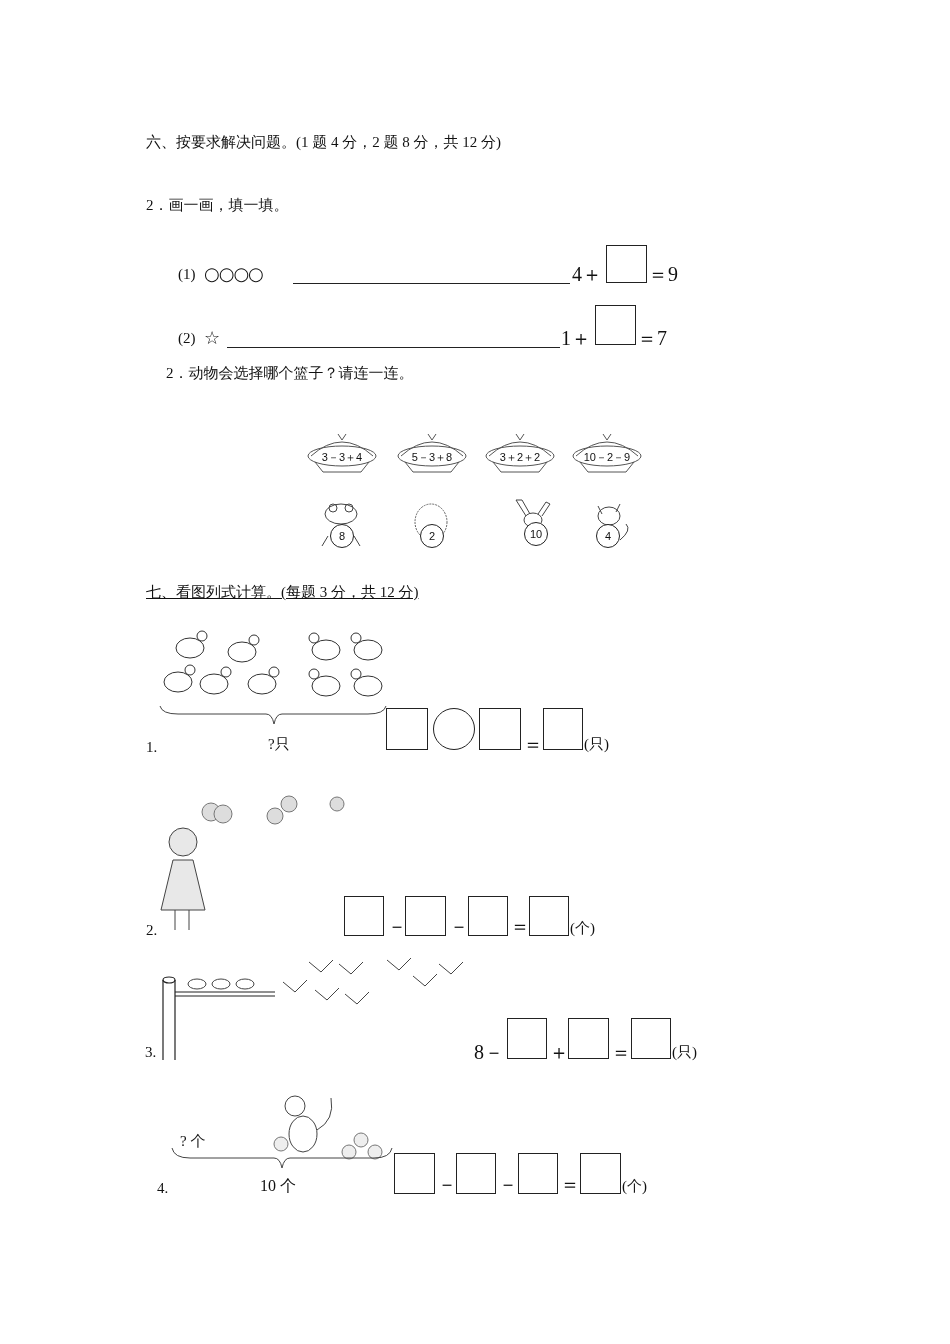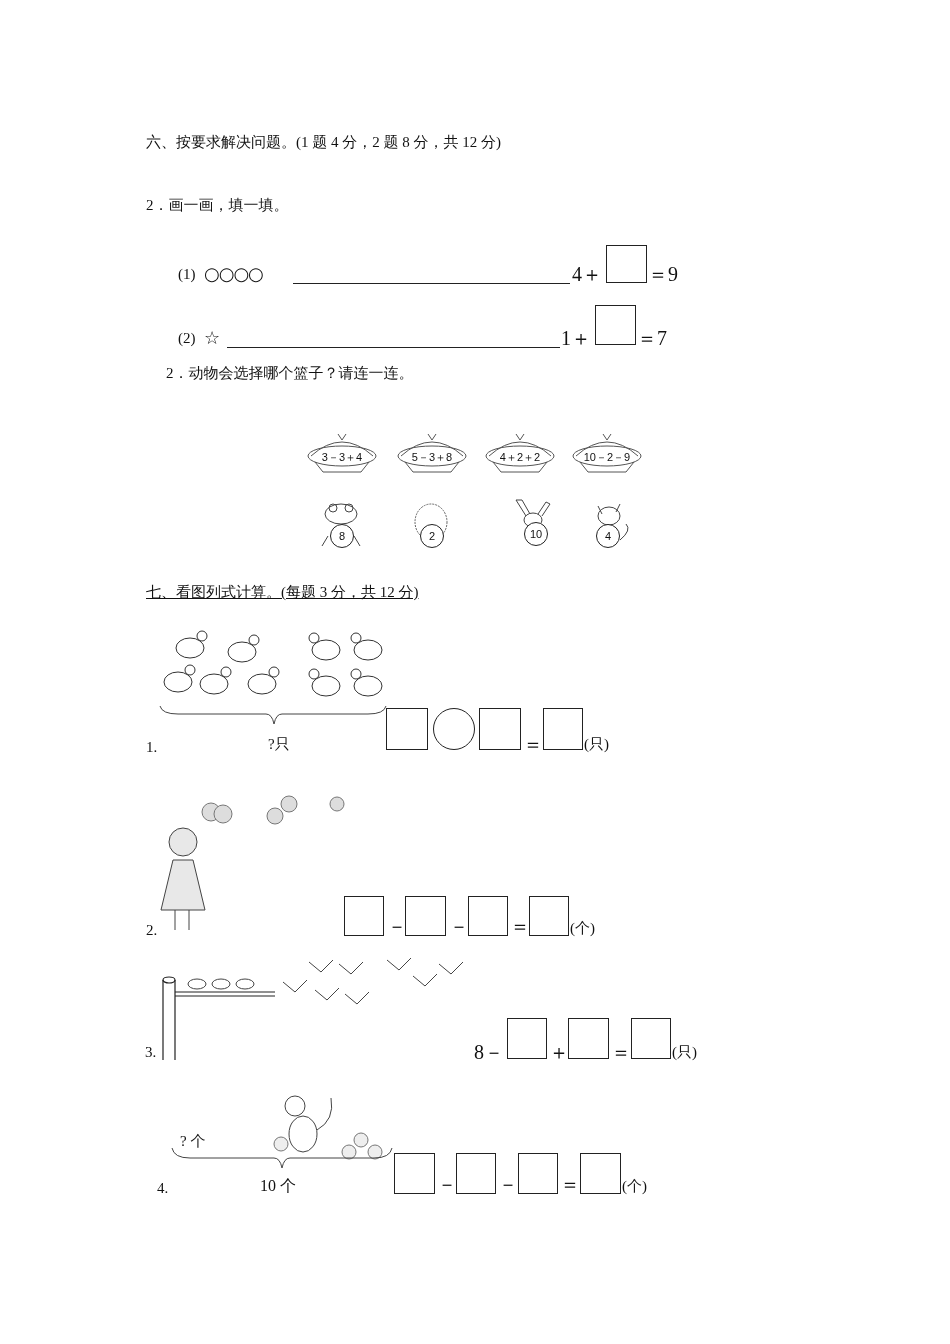--- a/index.html
+++ b/index.html
@@ -58,21 +58,21 @@
     </svg>
   <div class="eq">5－3＋8</div>
 </div>
 <div class="basket" style="left:483px;top:428px;">
   <svg width="74" height="46">
       <ellipse cx="37" cy="28" rx="34" ry="10" fill="none" stroke="#555" stroke-width="1"></ellipse>
       <path d="M6 28 Q37 0 68 28" fill="none" stroke="#555"></path>
       <path d="M10 34 L18 44 L56 44 L64 34" fill="none" stroke="#555"></path>
       <path d="M33 6 L37 12 L41 6" fill="none" stroke="#555"></path>
     </svg>
-  <div class="eq">4＋2＋2</div>
+  <div class="eq">3＋2＋2</div>
 </div>
 <div class="basket" style="left:570px;top:428px;">
   <svg width="74" height="46">
       <ellipse cx="37" cy="28" rx="34" ry="10" fill="none" stroke="#555" stroke-width="1"></ellipse>
       <path d="M6 28 Q37 0 68 28" fill="none" stroke="#555"></path>
       <path d="M10 34 L18 44 L56 44 L64 34" fill="none" stroke="#555"></path>
       <path d="M33 6 L37 12 L41 6" fill="none" stroke="#555"></path>
     </svg>
   <div class="eq">10－2－9</div>
 </div>

